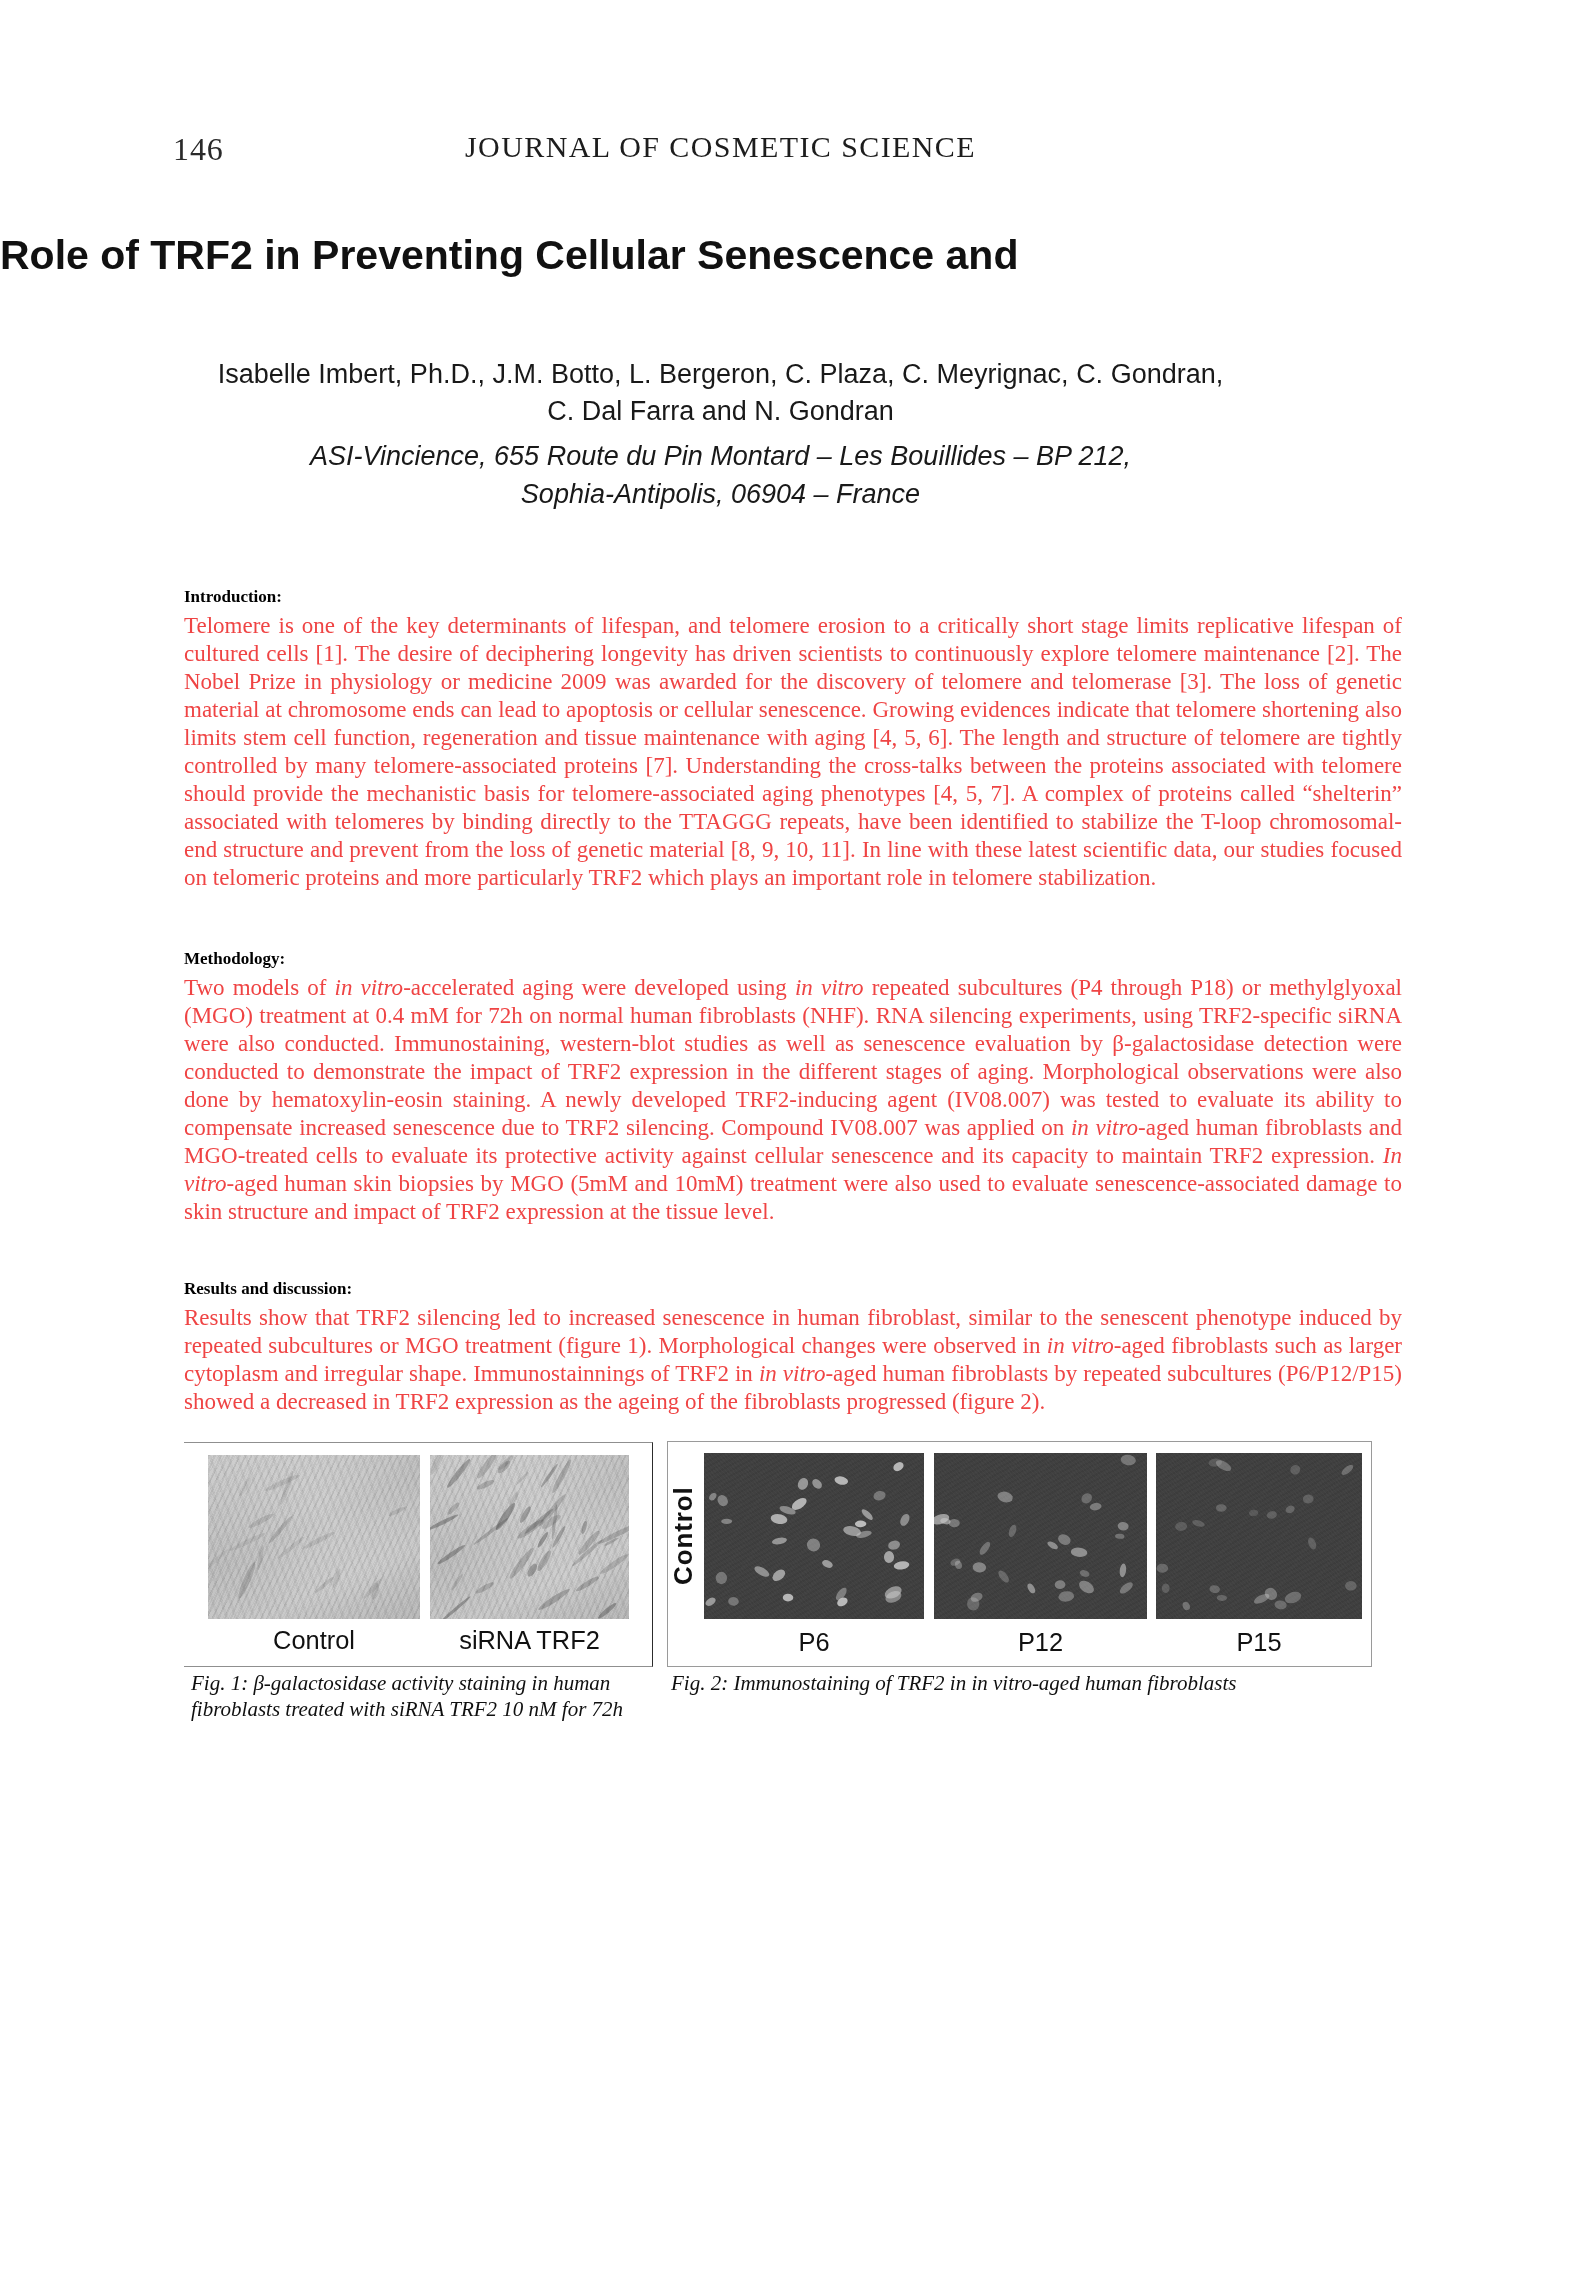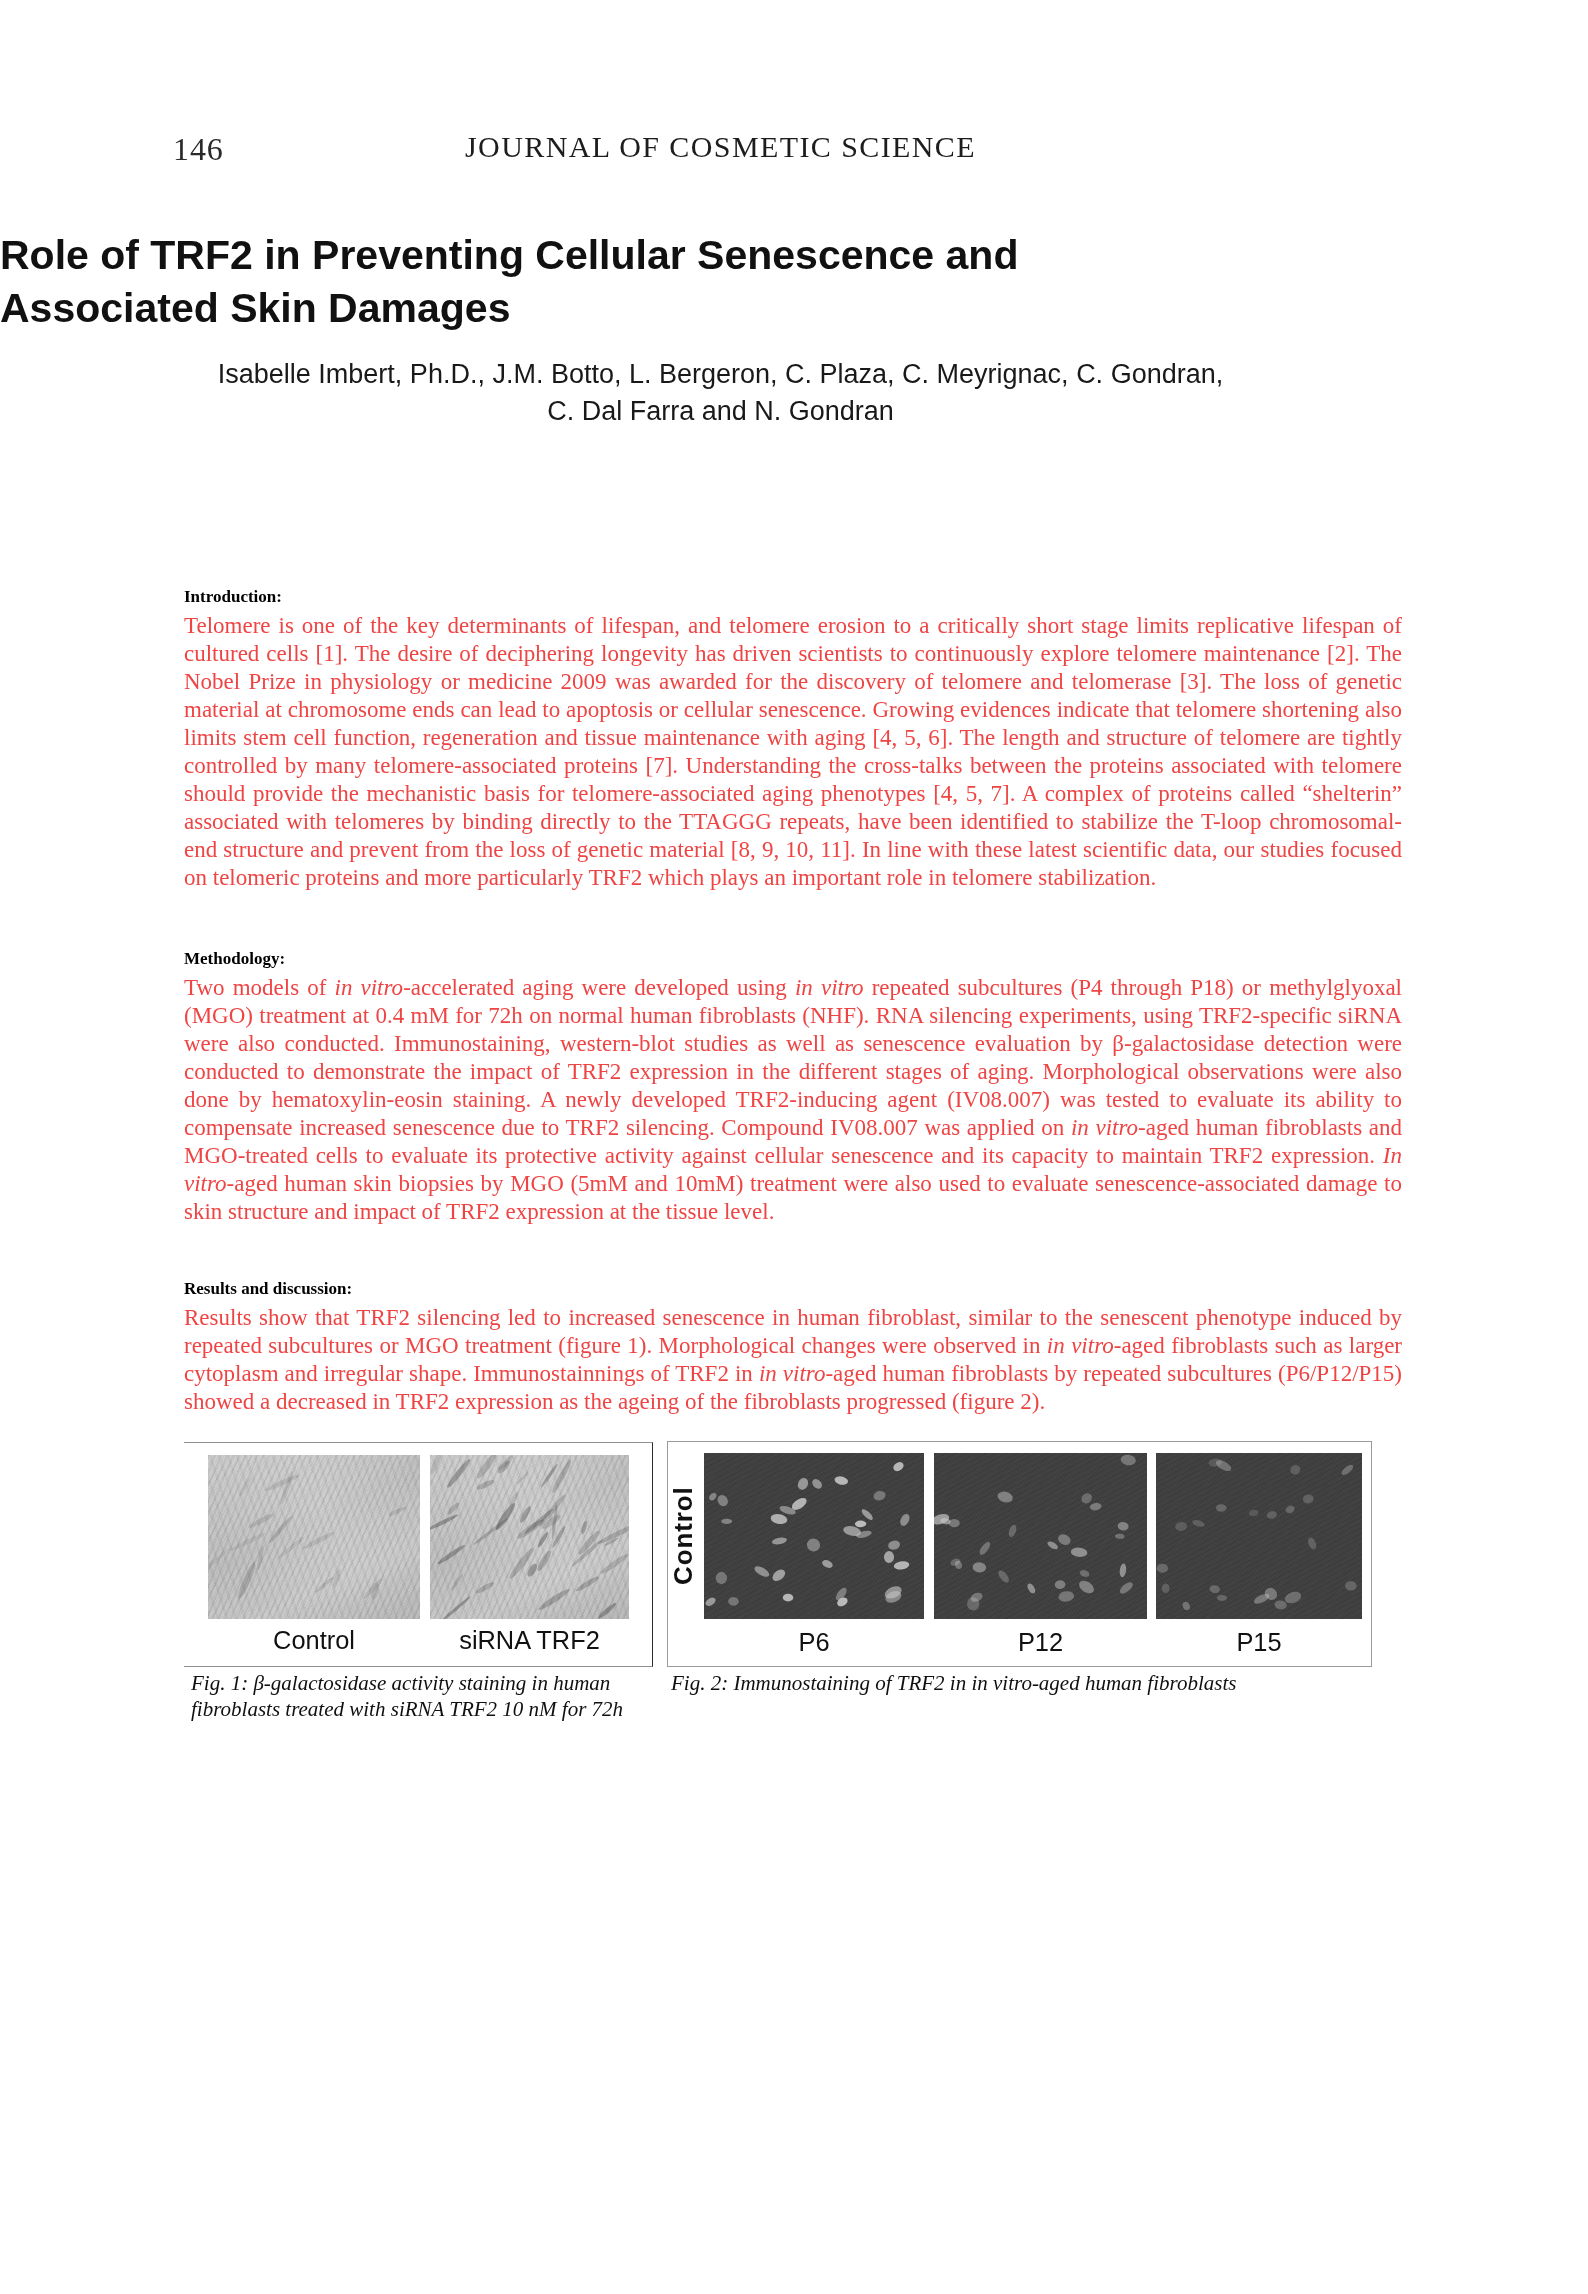--- a/index.html
+++ b/index.html
@@ -71,28 +71,31 @@
 </head>
 <body>
 
 <div class="page">
 
   <div class="pagenum">146</div>
   <div class="journal">JOURNAL OF COSMETIC SCIENCE</div>
 
   <h1 class="title">
     <span style="display:block">Role of TRF2 in Preventing Cellular Senescence and</span>
-    <span style="display:block">Associated Skin Damages</span>
   </h1>
 
   <div class="byline">
     <span style="display:block">Isabelle Imbert, Ph.D., J.M. Botto, L. Bergeron, C. Plaza, C. Meyrignac, C. Gondran,</span>
     <span style="display:block">C. Dal Farra and N. Gondran</span>
   </div>
 
+  <div class="affil">
+    <span style="display:block">ASI-Vincience, 655 Route du Pin Montard – Les Bouillides – BP 212,</span>
+    <span style="display:block">Sophia-Antipolis, 06904 – France</span>
+  </div>
 
   <div class="section" id="sec-intro">
     <div class="sec-head">Introduction:</div>
     <p class="sec-body">Telomere is one of the key determinants of lifespan, and telomere erosion to a critically short stage limits replicative lifespan of cultured cells [1]. The desire of deciphering longevity has driven scientists to continuously explore telomere maintenance [2]. The Nobel Prize in physiology or medicine 2009 was awarded for the discovery of telomere and telomerase [3]. The loss of genetic material at chromosome ends can lead to apoptosis or cellular senescence. Growing evidences indicate that telomere shortening also limits stem cell function, regeneration and tissue maintenance with aging [4, 5, 6]. The length and structure of telomere are tightly controlled by many telomere-associated proteins [7]. Understanding the cross-talks between the proteins associated with telomere should provide the mechanistic basis for telomere-associated aging phenotypes [4, 5, 7]. A complex of proteins called “shelterin” associated with telomeres by binding directly to the TTAGGG repeats, have been identified to stabilize the T-loop chromosomal-end structure and prevent from the loss of genetic material [8, 9, 10, 11]. In line with these latest scientific data, our studies focused on telomeric proteins and more particularly TRF2 which plays an important role in telomere stabilization.</p>
   </div>
 
   <div class="section" id="sec-method">
     <div class="sec-head">Methodology:</div>
     <p class="sec-body">Two models of <i>in vitro</i>-accelerated aging were developed using <i>in vitro</i> repeated subcultures (P4 through P18) or methylglyoxal (MGO) treatment at 0.4 mM for 72h on normal human fibroblasts (NHF). RNA silencing experiments, using TRF2-specific siRNA were also conducted. Immunostaining, western-blot studies as well as senescence evaluation by β-galactosidase detection were conducted to demonstrate the impact of TRF2 expression in the different stages of aging. Morphological observations were also done by hematoxylin-eosin staining. A newly developed TRF2-inducing agent (IV08.007) was tested to evaluate its ability to compensate increased senescence due to TRF2 silencing. Compound IV08.007 was applied on <i>in vitro</i>-aged human fibroblasts and MGO-treated cells to evaluate its protective activity against cellular senescence and its capacity to maintain TRF2 expression. <i>In vitro</i>-aged human skin biopsies by MGO (5mM and 10mM) treatment were also used to evaluate senescence-associated damage to skin structure and impact of TRF2 expression at the tissue level.</p>
   </div>

